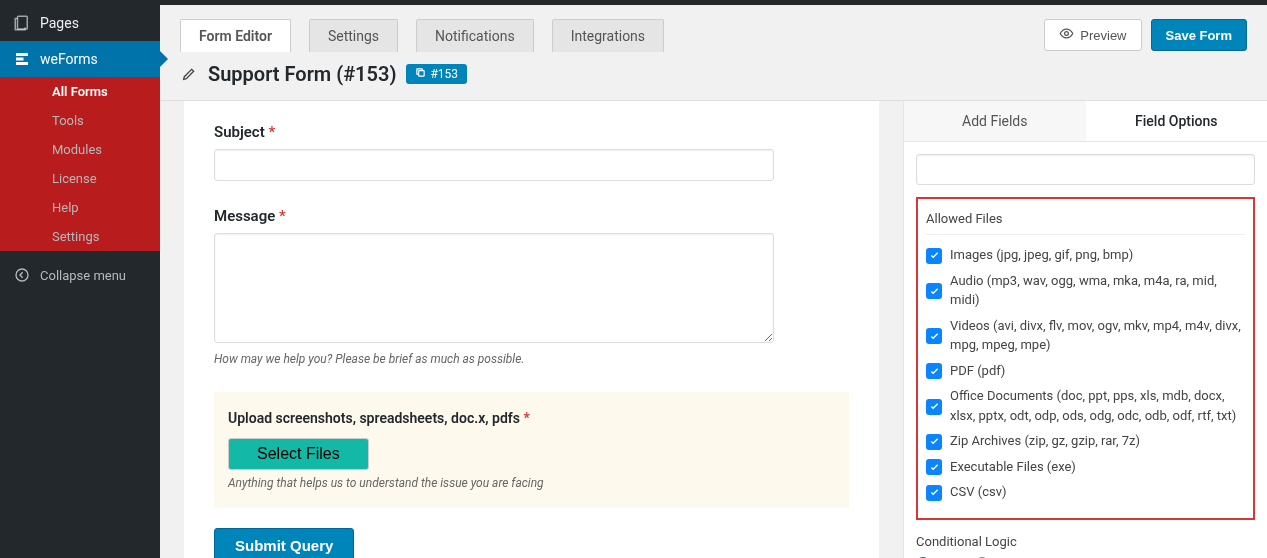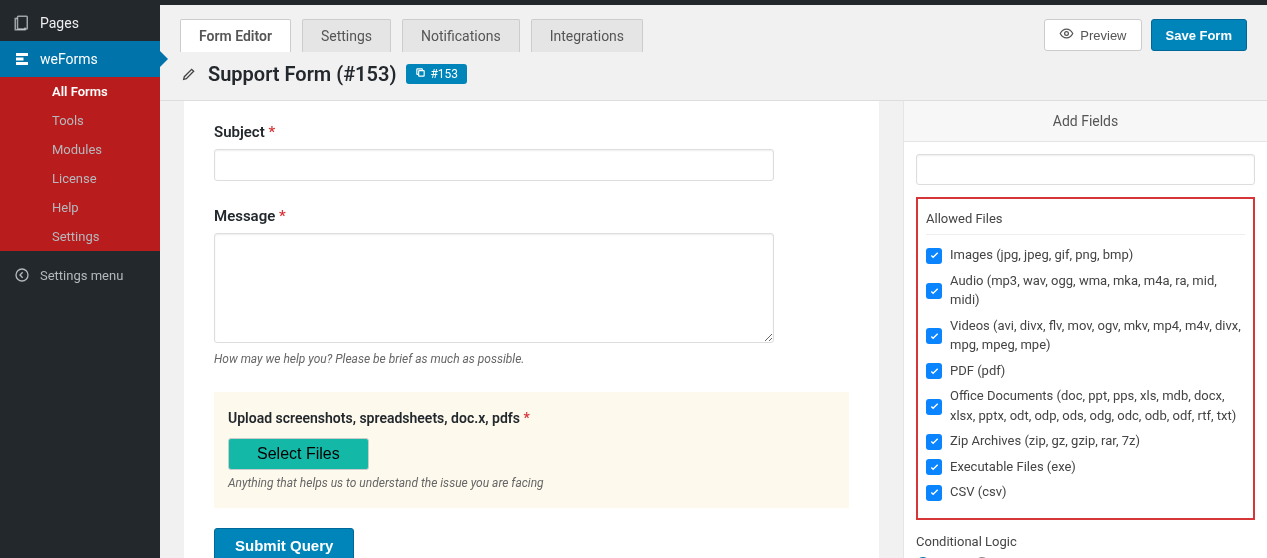--- a/index.html
+++ b/index.html
@@ -362,27 +362,27 @@
         <div class="submenu-item">Help</div>
         <div class="submenu-item">Settings</div>
       </div>
     <div class="collapse-menu">
       <span class="icon">
         <svg width="16" height="16" viewBox="0 0 24 24" fill="none" stroke="currentColor" stroke-width="2">
             <circle cx="12" cy="12" r="9"></circle>
             <path d="M13 8l-4 4 4 4"></path>
           </svg>
       </span>
-      <span>Settings menu</span>
+      <span>Collapse menu</span>
     </div>
   </div>
 
   <div class="main">
     <div class="tabs-row">
-      <div id="main-tabs" style="display:flex; gap:11px;">
+      <div id="main-tabs" style="display:flex; gap:18px;">
           <div class="tab active">Form Editor</div>
           <div class="tab">Settings</div>
           <div class="tab">Notifications</div>
           <div class="tab">Integrations</div>
         </div>
       <div class="header-actions">
         <button class="btn btn-preview">
           <span>
             <svg width="15" height="15" viewBox="0 0 24 24" fill="none" stroke="currentColor" stroke-width="2">
                 <path d="M2 12s3.5-7 10-7 10 7 10 7-3.5 7-10 7S2 12 2 12z"></path>
@@ -431,20 +431,21 @@
             <button class="select-files-btn"><span>Select Files</span></button>
             <div class="help">Anything that helps us to understand the issue you are facing</div>
           </div>
           <button class="submit-btn"><span>Submit Query</span></button>
         </div>
       </div>
 
       <div class="right-panel">
         <div class="right-tabs">
           <div class="right-tab">Add Fields</div>
+          <div class="right-tab active">Field Options</div>
         </div>
         <div class="option-body">
           <input type="text" class="opt-input" style="">
           <div class="section-box">
             <div class="section-title">Allowed Files</div>
             <div id="allowed-list">
                 <div class="chk-row">
                   <span class="chk">
                     <svg width="11" height="11" viewBox="0 0 24 24" fill="none" stroke-width="3">
                       <path d="M5 12l4 4 10-10"></path>

